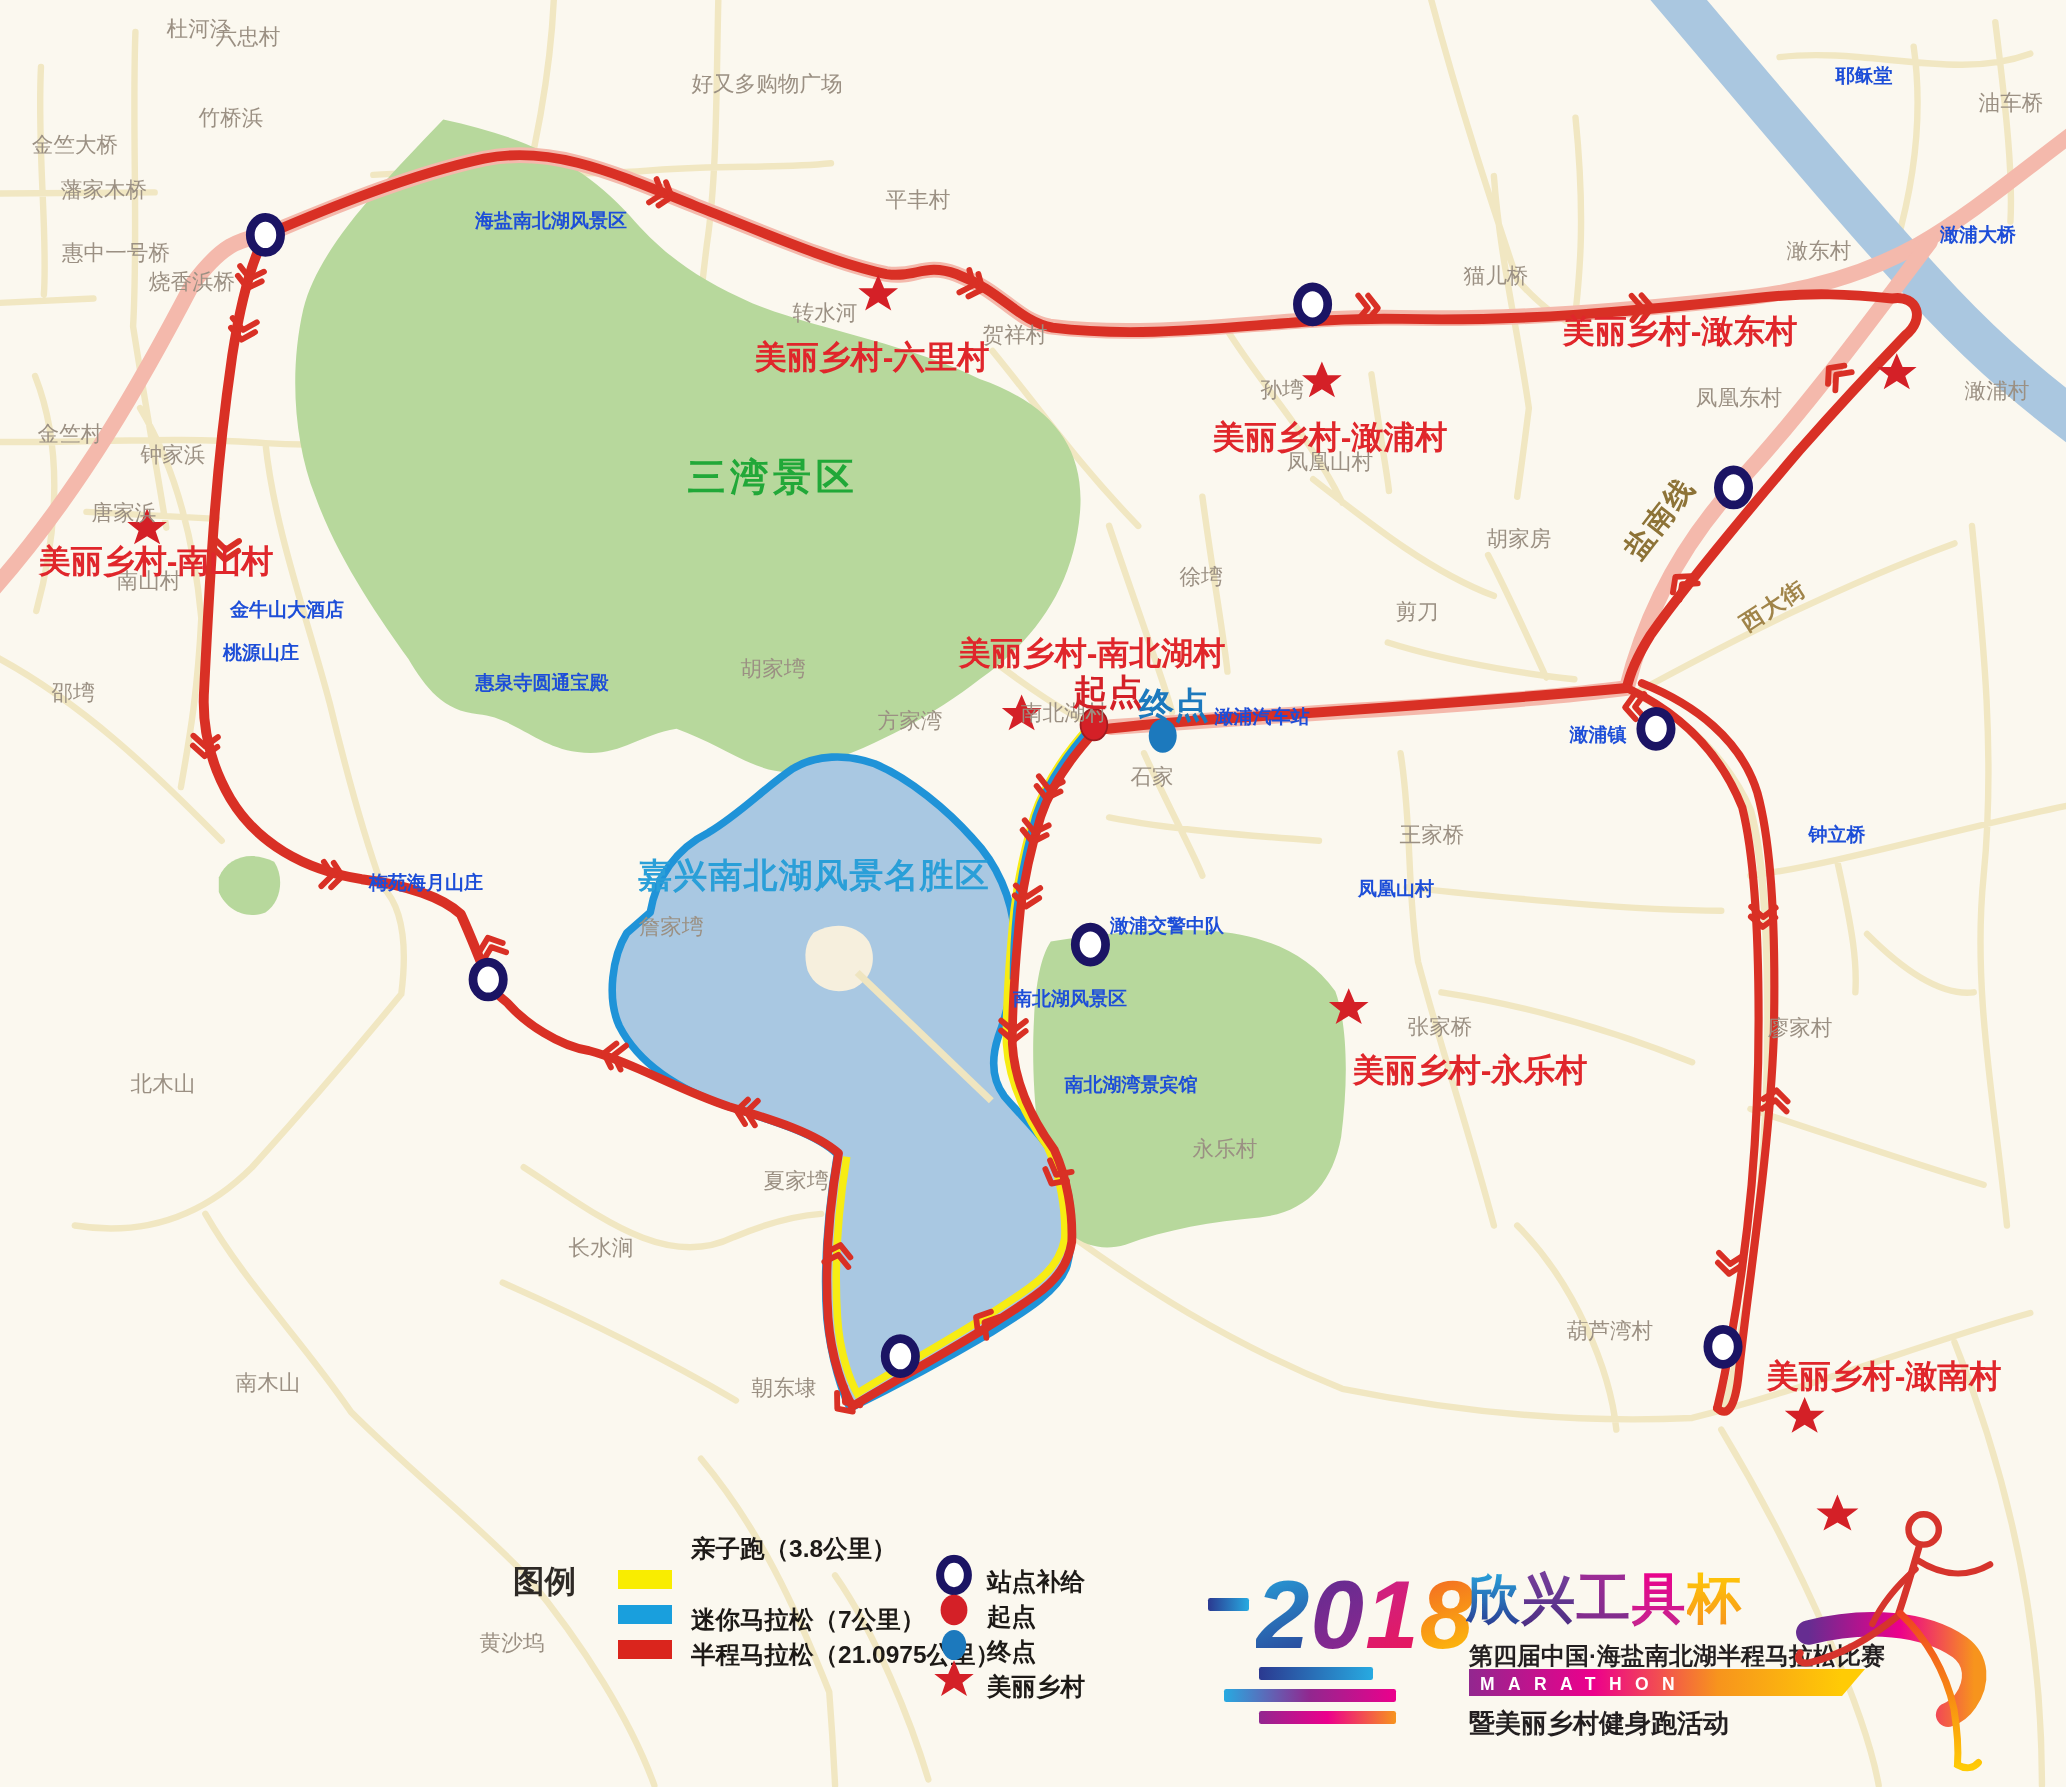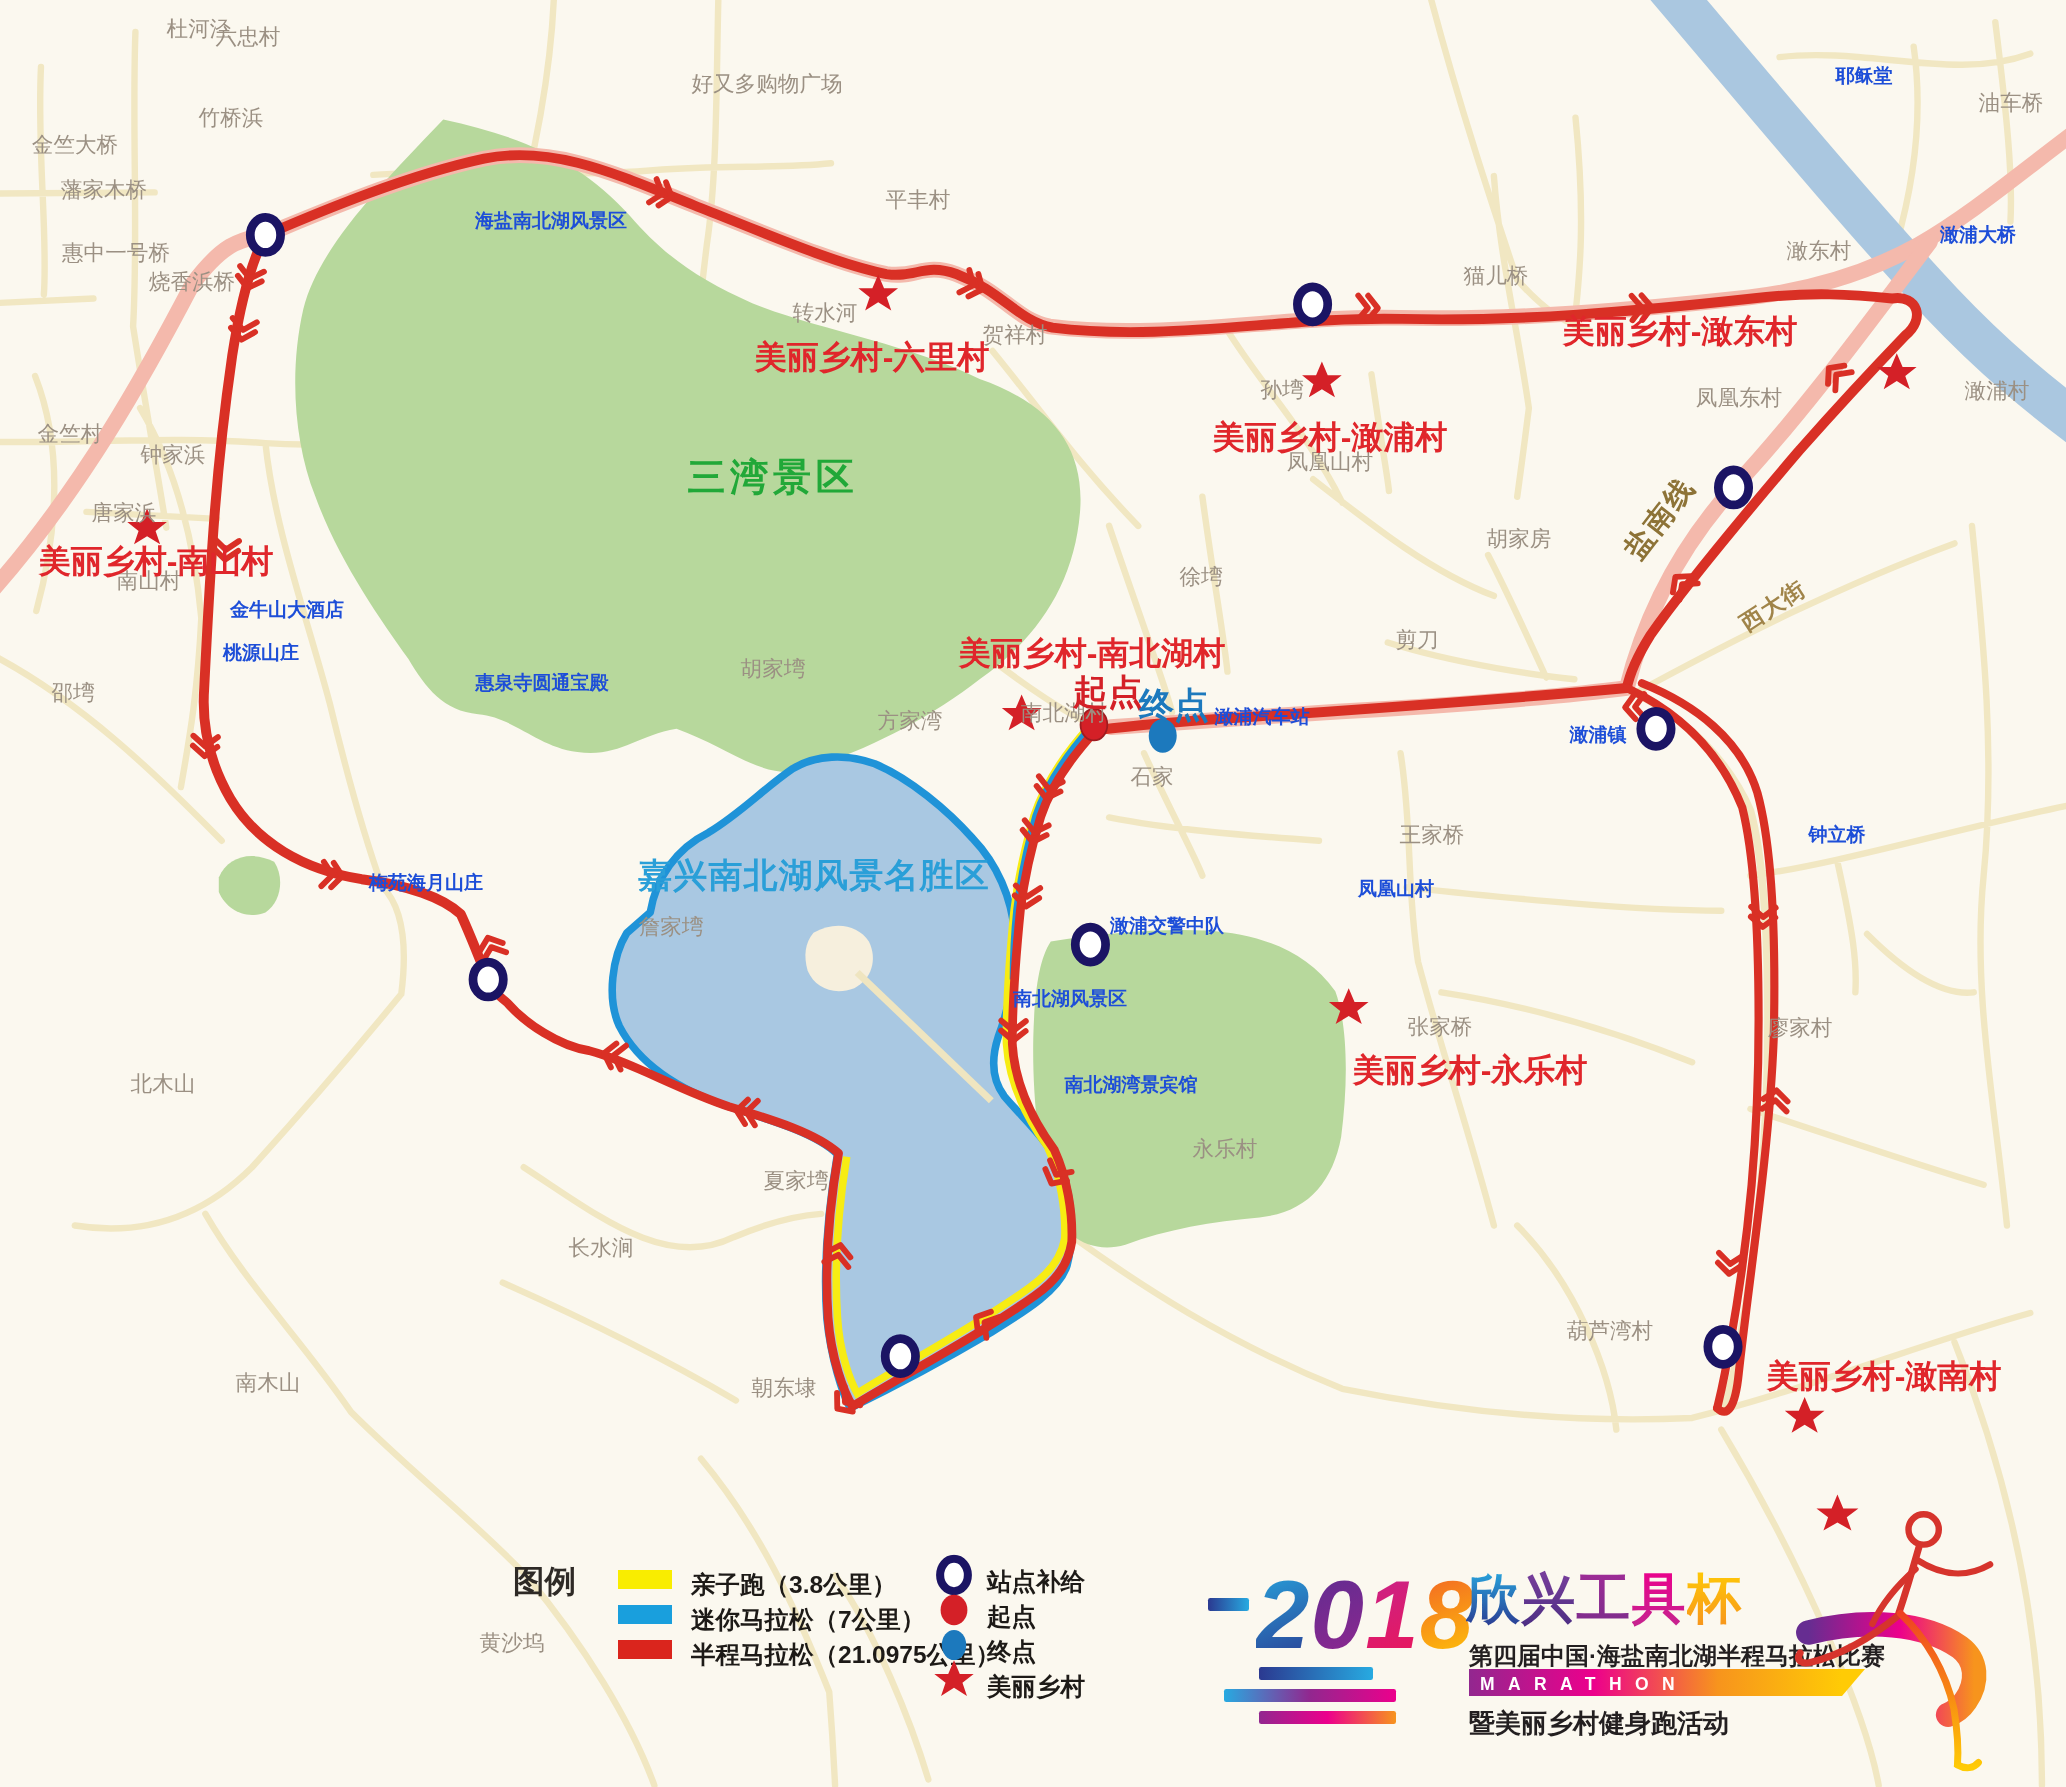--- a/index.html
+++ b/index.html
@@ -201,21 +201,21 @@
       <div class="lbl g" style="left: 96px; top: 253px; padding-left: 40px;">惠中一号桥</div>
       <div class="lbl g" style="left: 192px; top: 282px;">烧香浜桥</div>
       <div class="lbl g" style="left: 70px; top: 434px;">金竺村</div>
       <div class="lbl g" style="left: 173px; top: 455px;">钟家浜</div>
       <div class="lbl g" style="left: 124px; top: 513px;">唐家浜</div>
       <div class="lbl g" style="left: 149px; top: 581px;">南山村</div>
       <div class="lbl g" style="left: 73px; top: 693px;">邵塆</div>
       <div class="lbl g" style="left: 1282px; top: 390px;">孙塆</div>
       <div class="lbl g" style="left: 1330px; top: 462px;">凤凰山村</div>
       <div class="lbl g" style="left: 1519px; top: 539px;">胡家房</div>
-      <div class="lbl g" style="left: 1417px; top: 612px; margin-top: 28px;">剪刀</div>
+      <div class="lbl g" style="left: 1417px; top: 612px;">剪刀</div>
       <div class="lbl g" style="left: 1201px; top: 577px;">徐塆</div>
       <div class="lbl g" style="left: 773px; top: 669px;">胡家塆</div>
       <div class="lbl g" style="left: 910px; top: 721px;">方家湾</div>
       <div class="lbl g" style="left: 1152px; top: 777px;">石家</div>
       <div class="lbl g" style="left: 1432px; top: 835px;">王家桥</div>
       <div class="lbl g" style="left: 1440px; top: 1027px;">张家桥</div>
       <div class="lbl g" style="left: 1225px; top: 1149px;">永乐村</div>
       <div class="lbl g" style="left: 671px; top: 927px;">詹家塆</div>
       <div class="lbl g" style="left: 796px; top: 1181px;">夏家塆</div>
       <div class="lbl g" style="left: 601px; top: 1248px;">长水涧</div>
@@ -254,21 +254,21 @@
       <div class="lbl gold" style="left: 1660px; top: 518px; transform: translate(-50%, -50%) rotate(-52deg);">盐南线</div>
       <div class="lbl gold-sm" style="left: 1773px; top: 606px; transform: translate(-50%, -50%) rotate(-33deg);">西大街</div>
     </div>
 
 
   <div>
     <div class="legend-title">图例</div>
     <div class="swatch kids" style="left:618px;top:1570px;"></div>
     <div class="swatch mini" style="left:618px;top:1605px;"></div>
     <div class="swatch half" style="left:618px;top:1640px;"></div>
-    <div class="legend-label" style="left:691px;top:1568px;">亲子跑（3.8公里）</div>
+    <div class="legend-label" style="left:691px;top:1532px;">亲子跑（3.8公里）</div>
     <div class="legend-label" style="left:691px;top:1603px;">迷你马拉松（7公里）</div>
     <div class="legend-label" style="left:691px;top:1638px;">半程马拉松（21.0975公里）</div>
 
     <div class="legend-icon" style="left:954px;top:1576px;">
       <svg width="37" height="41" viewBox="-32 -35 64 70">
           <ellipse rx="24" ry="28" fill="#ffffff" stroke="#1b1464" stroke-width="14"></ellipse>
         </svg>
     </div>
     <div class="legend-icon" style="left:954px;top:1611px;">
       <svg width="33" height="35" viewBox="-28 -30 56 60">

